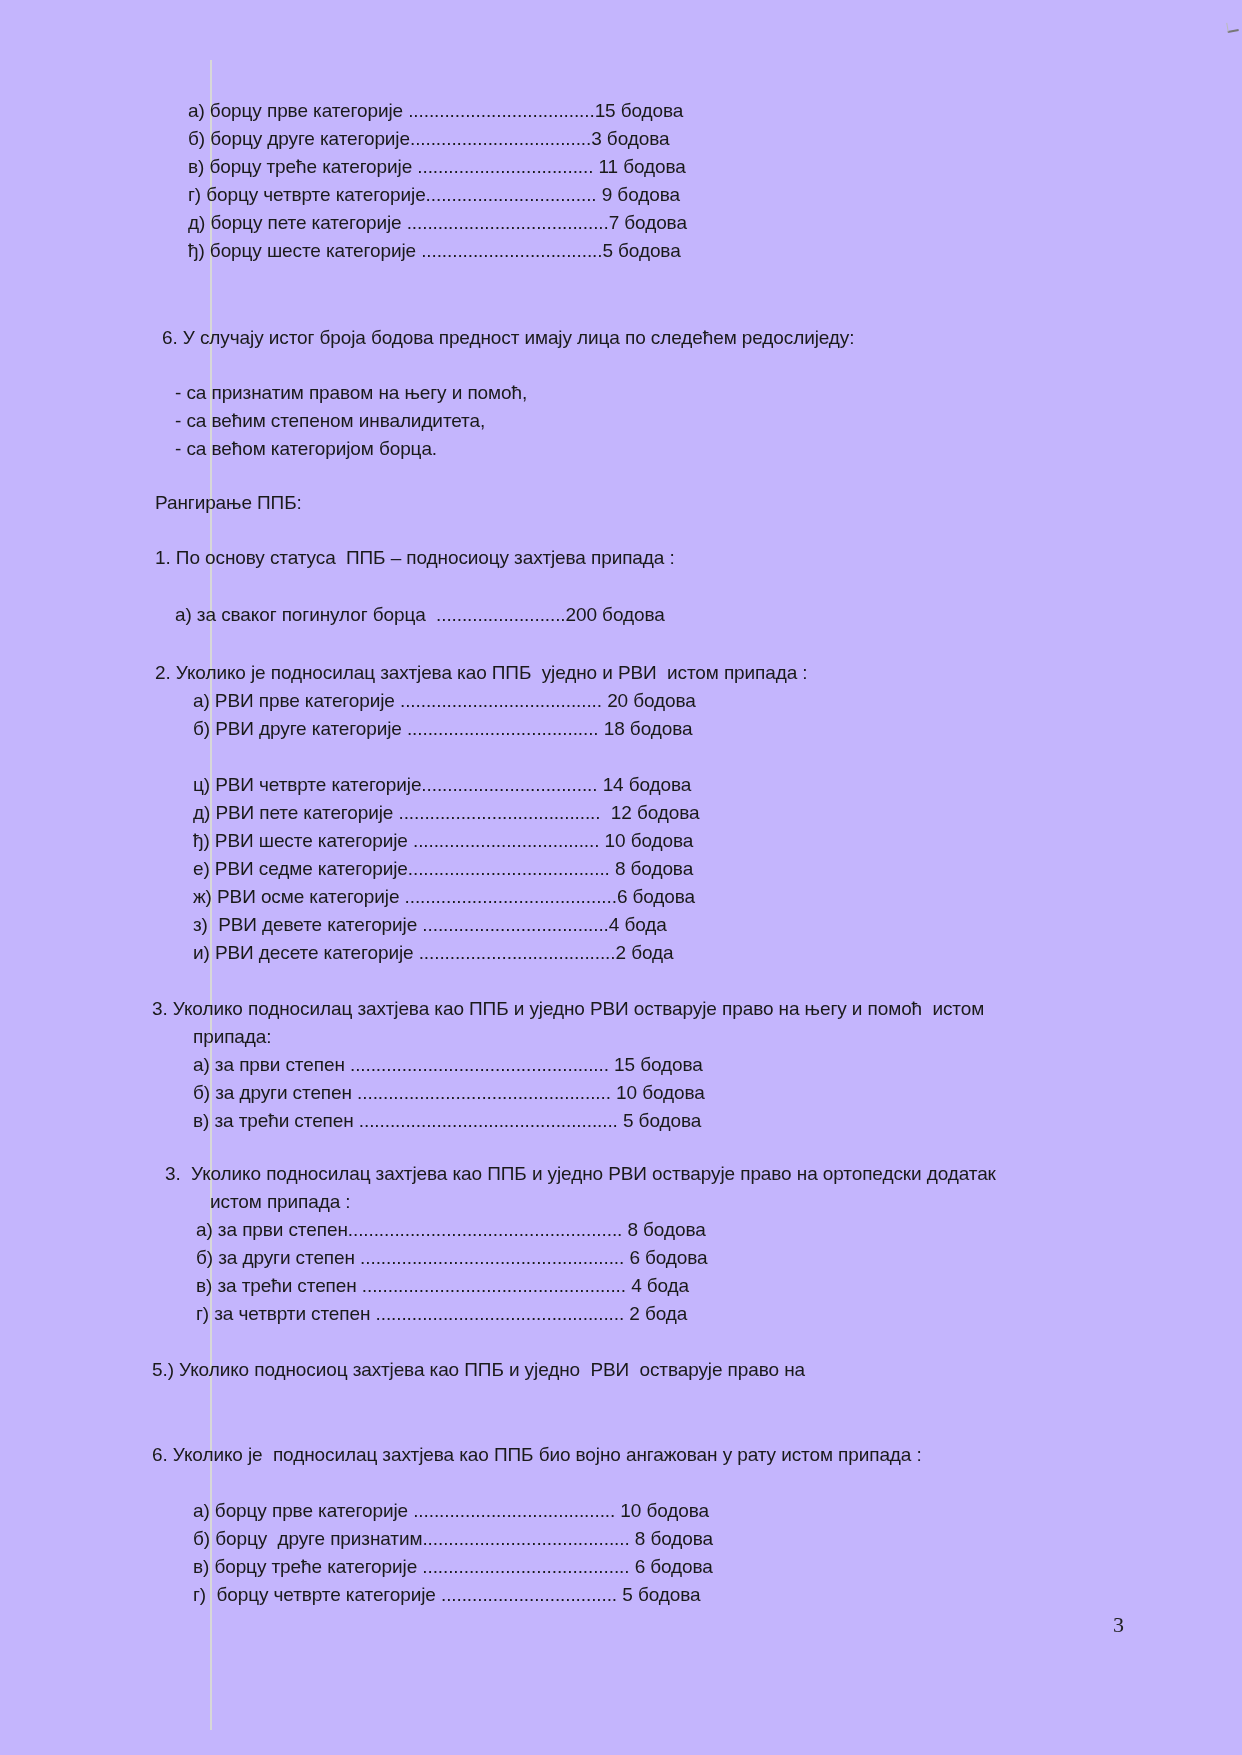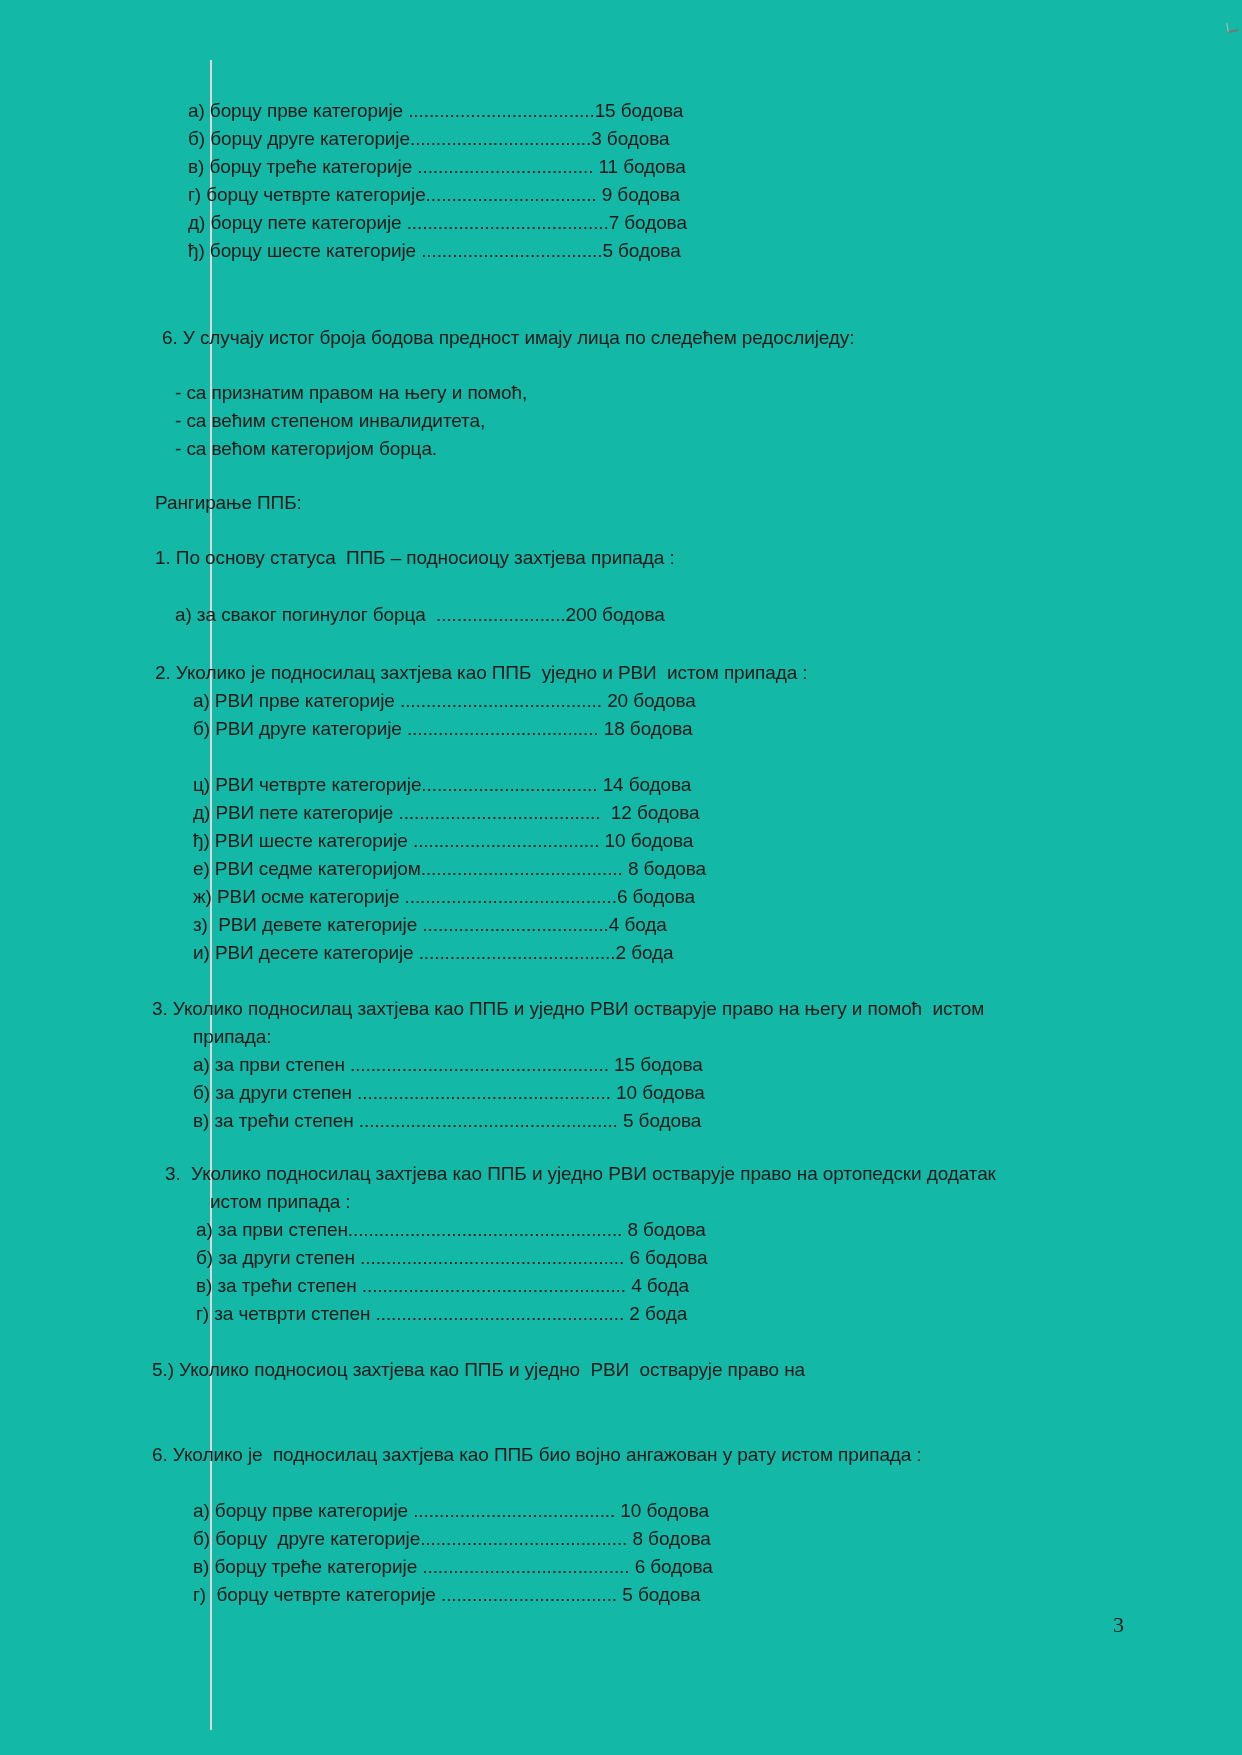--- a/index.html
+++ b/index.html
@@ -1,20 +1,20 @@
 <!DOCTYPE html>
 <html><head>
 <meta charset="utf-8">
 <style>
   html, body { margin: 0; padding: 0; background: #ffffff; }
   body {
     width: 1242px; height: 1755px; position: relative; overflow: hidden;
     font-family: "Liberation Sans", sans-serif; color: #1a1a1a;
   }
-  .page { position: absolute; left: 0; top: 0; width: 1242px; height: 1755px; background: #14b8a6; }
+  .page { position: absolute; left: 0; top: 0; width: 1242px; height: 1755px; background: #c4b5fd; }
   .vline { position: absolute; left: 210px; top: 60px; width: 2px; height: 1670px; background: #d8d8d8; }
   .line { position: absolute; font-size: 19px; line-height: 24px; white-space: pre; letter-spacing: -0.1px; }
   .b { font-weight: normal; }
   .pagenum { position: absolute; left: 1113px; top: 1612px; font-family: "Liberation Serif", serif; font-size: 22px; color: #222; }
   .corner { position: absolute; right: 4px; top: 22px; width: 10px; height: 8px; border-bottom: 2px solid #777; border-left: 1px solid #bbb; transform: rotate(-10deg); }
 </style>
 </head>
 <body>
 
 <div class="page">
@@ -37,21 +37,21 @@
 
   <div class="line" style="left:155px;top:546px"><span>1. По основу </span><span class="b">статуса  ППБ</span><span> – подносиоцу захтјева припада :</span></div>
   <div class="line" style="left:175px;top:603px"><span>а) за сваког погинулог борца  .........................</span><span>200 бодова</span></div>
 
   <div class="line" style="left:155px;top:661px"><span>2. Уколико је подносилац захтјева као </span><span class="b">ППБ  уједно и РВИ</span><span>  истом припада :</span></div>
   <div class="line" style="left:193px;top:689px"><span>а) РВИ прве категорије ....................................... </span><span>20 бодова</span></div>
   <div class="line" style="left:193px;top:717px"><span>б) РВИ друге категорије ..................................... </span><span>18 бодова</span></div>
   <div class="line" style="left:193px;top:773px"><span>ц) РВИ четврте категорије.................................. </span><span>14 бодова</span></div>
   <div class="line" style="left:193px;top:801px"><span>д) РВИ пете категорије .......................................  </span><span>12 бодова</span></div>
   <div class="line" style="left:193px;top:829px"><span>ђ) РВИ шесте категорије .................................... </span><span>10 бодова</span></div>
-  <div class="line" style="left:193px;top:857px"><span>е) РВИ седме категоријом....................................... </span><span>8 бодова</span></div>
+  <div class="line" style="left:193px;top:857px"><span>е) РВИ седме категорије....................................... </span><span>8 бодова</span></div>
   <div class="line" style="left:193px;top:885px"><span>ж) РВИ осме категорије .........................................</span><span>6 бодова</span></div>
   <div class="line" style="left:193px;top:913px"><span>з)  РВИ девете категорије ....................................</span><span>4 бода</span></div>
   <div class="line" style="left:193px;top:941px"><span>и) РВИ десете категорије ......................................</span><span>2 бода</span></div>
 
   <div class="line" style="left:152px;top:997px"><span>3. Уколико подносилац захтјева као </span><span class="b">ППБ и уједно РВИ</span><span> остварује </span><span class="b">право на његу и помоћ</span><span>  истом</span></div>
   <div class="line" style="left:193px;top:1025px">припада:</div>
   <div class="line" style="left:193px;top:1053px"><span>а) за први степен .................................................. </span><span>15 бодова</span></div>
   <div class="line" style="left:193px;top:1081px"><span>б) за други степен ................................................. </span><span>10 бодова</span></div>
   <div class="line" style="left:193px;top:1109px"><span>в) за трећи степен .................................................. </span><span>5 бодова</span></div>
 
@@ -59,18 +59,18 @@
   <div class="line" style="left:210px;top:1190px">истом припада :</div>
   <div class="line" style="left:196px;top:1218px"><span>а) за први степен.....................................................</span><span> 8 бодова</span></div>
   <div class="line" style="left:196px;top:1246px"><span>б) за други степен ................................................... </span><span>6 бодова</span></div>
   <div class="line" style="left:196px;top:1274px"><span>в) за трећи степен ................................................... </span><span>4 бода</span></div>
   <div class="line" style="left:196px;top:1302px"><span>г) за четврти степен ................................................ </span><span>2 бода</span></div>
 
   <div class="line" style="left:152px;top:1358px"><span>5.) Уколико подносиоц захтјева као </span><span class="b">ППБ и уједно  РВИ</span><span>  остварује </span><span class="b">право на</span></div>
 
   <div class="line" style="left:152px;top:1443px"><span>6. Уколико је  подносилац захтјева као </span><span class="b">ППБ био војно ангажован у рату</span><span> истом припада :</span></div>
   <div class="line" style="left:193px;top:1499px"><span>а) борцу прве категорије ....................................... </span><span>10 бодова</span></div>
-  <div class="line" style="left:193px;top:1527px"><span>б) борцу  друге категорије........................................ </span><span>8 бодова</span></div>
+  <div class="line" style="left:193px;top:1527px"><span>б) борцу  друге признатим........................................ </span><span>8 бодова</span></div>
   <div class="line" style="left:193px;top:1555px"><span>в) борцу треће категорије ........................................ </span><span>6 бодова</span></div>
   <div class="line" style="left:193px;top:1583px"><span>г)  борцу четврте категорије .................................. </span><span>5 бодова</span></div>
 
   <div class="pagenum">3</div>
 </div>
 
 </body></html>

